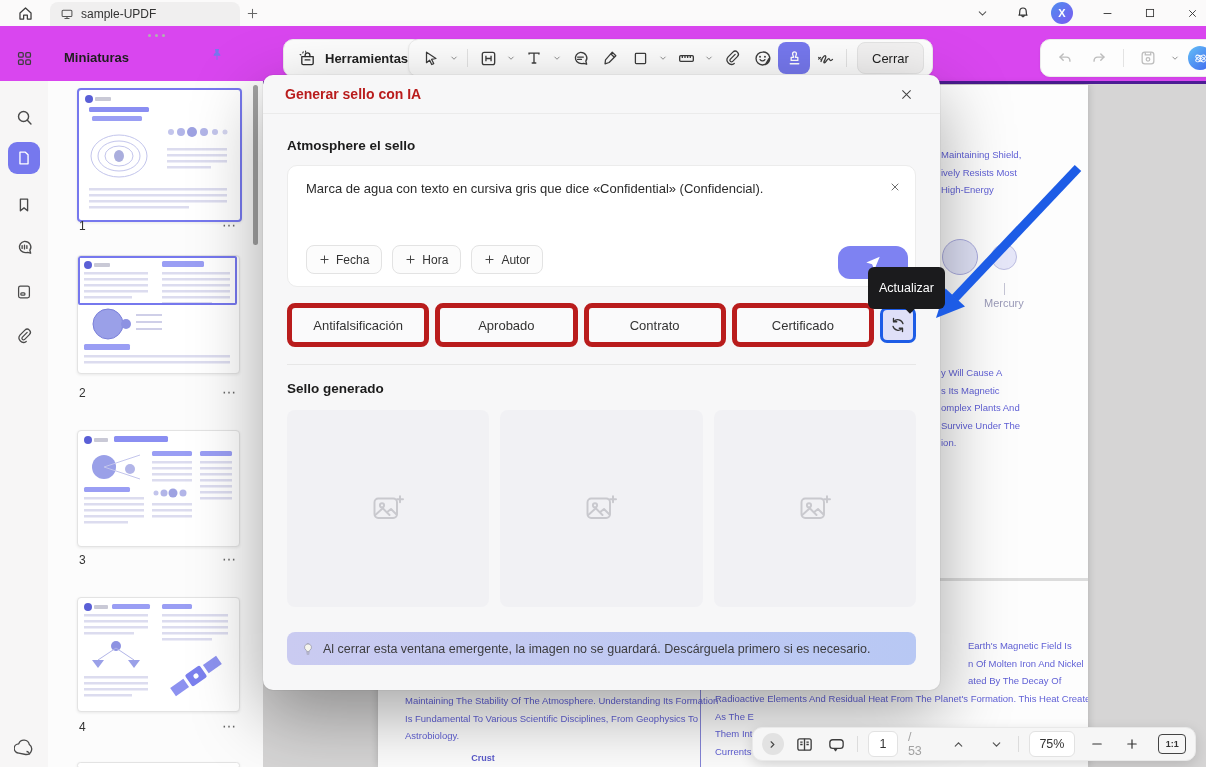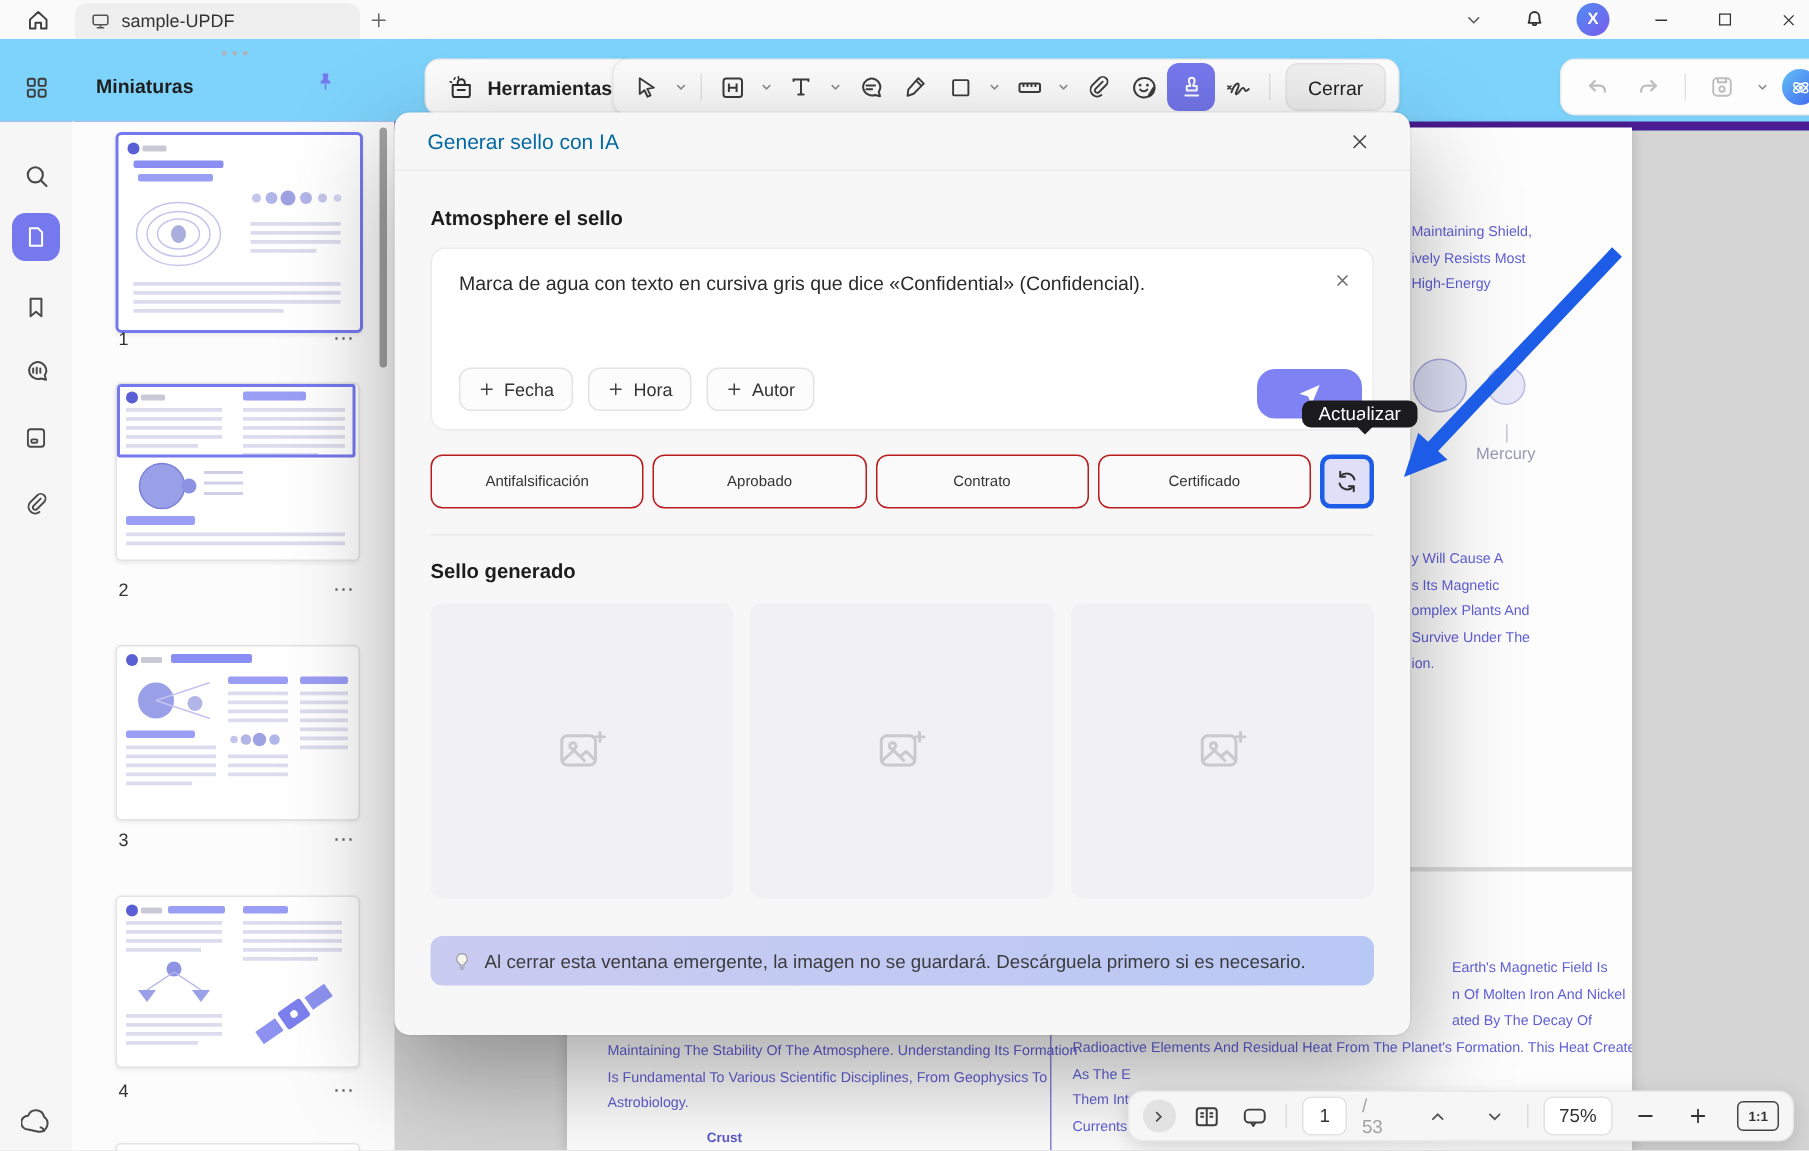--- a/index.html
+++ b/index.html
@@ -7,21 +7,21 @@
        font-family:"Liberation Sans",sans-serif;background:#d6d5d5;color:#222;font-size:13px}
   .abs{position:absolute}
   .flex{display:flex;align-items:center}
   .ctr{display:flex;align-items:center;justify-content:center}
   svg{display:block}
   
   .titlebar{left:0;top:0;width:1206px;height:26px;background:#fbfafa}
   .tab{left:50px;top:2px;width:170px;height:24px;background:#f0efef;border-radius:8px 8px 0 0;
        padding:0 10px;gap:7px;font-size:12px;color:#333}
   
-  .toolrow{left:0;top:26px;width:1206px;height:55px;background:#7dd3fc;border-bottom:6px solid #4c1d95}
+  .toolrow{left:0;top:26px;width:1206px;height:55px;background:#d946ef;border-bottom:3px solid #4c1d95}
   .group{background:#fdfdfd;border:1px solid #ececec;border-radius:10px;box-shadow:0 1px 3px rgba(0,0,0,.06)}
   .tool{width:28px;height:30px;border-radius:7px;display:flex;align-items:center;justify-content:center;color:#3d3d3d}
   .chevtool{width:14px;height:30px;display:flex;align-items:center;justify-content:center;color:#8f8f8f}
   .vdiv{width:1px;height:18px;background:#e3e3e3;margin:0 4px}
   .stamp-active{background:#7678ee;color:#fff;width:32px;height:32px;border-radius:8px}
   .btn-cerrar{background:#f2f1f1;border:1px solid #e4e4e4;border-radius:8px;height:30px;padding:0 14px;
        font-size:13px;color:#222;display:flex;align-items:center}
   
   .leftrail{left:0;top:81px;width:48px;height:686px;background:#f7f6f6;border-right:1px solid #ebeaea}
   .railic{left:8px;width:32px;height:32px;border-radius:9px;color:#4a4a4a}
@@ -33,33 +33,33 @@
   .thumb.sel{border:2px solid #7678ee}
   .pagenum{font-size:12px;color:#333}
   .dots3{font-size:14px;color:#666;letter-spacing:1px}
   
   .doc{font-size:9.5px;color:#6161d6;line-height:17.5px;white-space:nowrap}
   
   .dialog{left:263px;top:75px;width:677px;height:615px;background:#f7f7f8;border-radius:10px;
           box-shadow:0 24px 70px rgba(0,0,0,.35),0 0 0 1px rgba(0,0,0,.04);z-index:50}
   .dlg-h{height:38px;padding:0 22px;display:flex;align-items:center;justify-content:space-between;
          border-bottom:1px solid #ebebeb}
-  .dlg-title{font-weight:normal;font-size:14px;color:#0369a1}
+  .dlg-title{font-weight:bold;font-size:14px;color:#b91c1c}
   .sect{font-weight:bold;font-size:13.5px;color:#1c1c1c}
   .promptbox{position:relative;margin-top:12px;background:#fff;border:1px solid #ececec;border-radius:10px;height:120px}
   .chip{display:flex;align-items:center;gap:6px;border:1px solid #e3e3e3;background:#fcfcfc;border-radius:8px;
         height:27px;padding:0 12px;font-size:12px;color:#333}
-  .tag{flex:1;height:34px;background:#fafafb;border:1px solid #b91c1c;border-radius:8px;font-size:10px;color:#333}
+  .tag{flex:1;height:34px;background:#fafafb;border:5px solid #b91c1c;border-radius:8px;font-size:13px;color:#333}
   .sendbtn{position:absolute;right:7px;bottom:7px;width:70px;height:33px;background:#7e82f2;border-radius:12px}
   .refreshbtn{width:30px;height:30px;border:3px solid #1d5ce6;border-radius:7px;background:#dfe0f8;color:#333}
   .card{flex:1;height:197px;background:#f1f1f4;border-radius:8px;color:#c9c9ce}
   .notice{margin-top:25px;height:33px;border-radius:8px;background:linear-gradient(90deg,#cacbf1,#b8c8f4);
           display:flex;align-items:center;gap:8px;padding:0 14px;font-size:12.5px;color:#3c3c3e}
   .tooltip{left:868px;top:267px;background:#1b1b1d;color:#fff;font-size:12.5px;border-radius:6px;
-           padding:2px 11px;z-index:71}
+           padding:14px 11px;z-index:71}
   .tooltip .notch{position:absolute;left:38px;bottom:-3px;width:8px;height:8px;background:#1b1b1d;transform:rotate(45deg)}
   
   .bottombar{left:752px;top:727px;width:444px;height:34px;background:#f6f6f6;border:1px solid #e9e9e9;
              border-radius:10px;box-shadow:0 4px 14px rgba(0,0,0,.14);display:flex;align-items:center;
              padding:0 9px;gap:10px;z-index:60;box-sizing:border-box}
   .miniBox{background:#fff;border:1px solid #e2e2e2;border-radius:6px;height:24px;display:flex;
            align-items:center;justify-content:center;font-size:12.5px;color:#333}
 </style>
 </head>
 <body>

